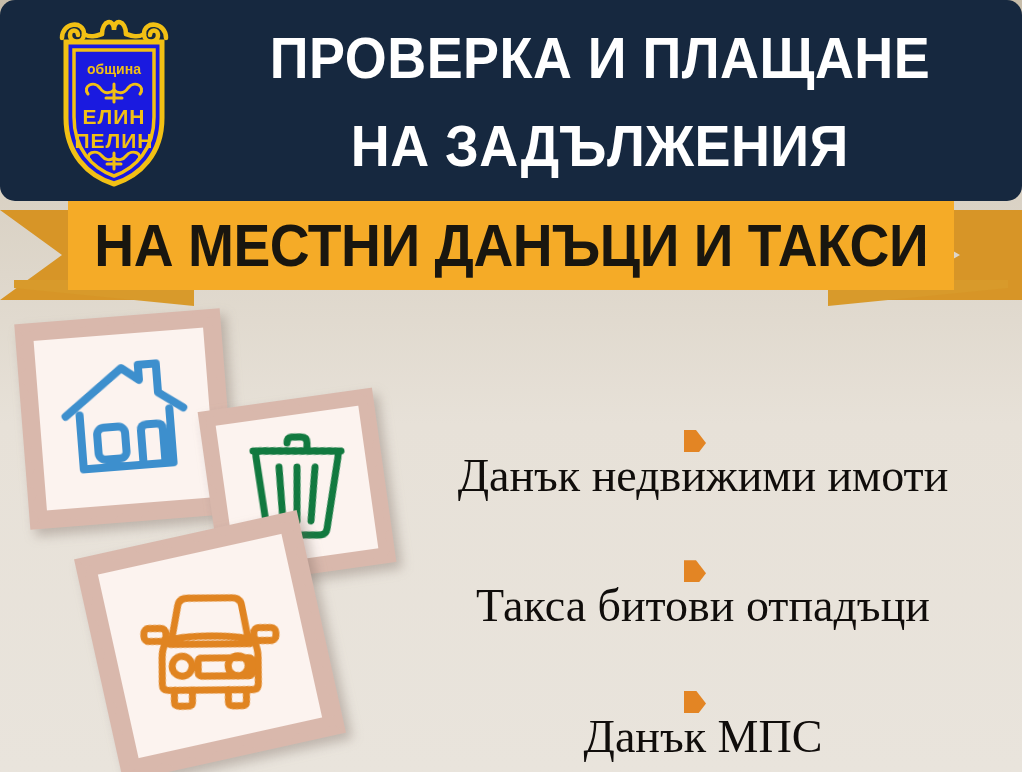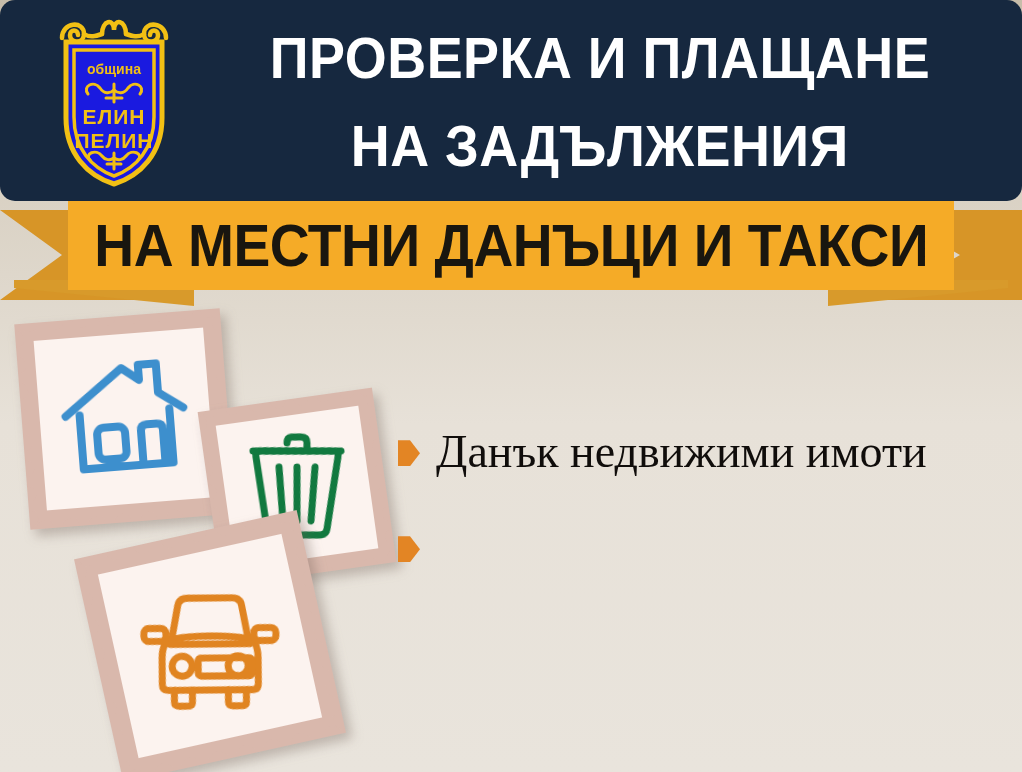--- a/index.html
+++ b/index.html
@@ -72,21 +72,21 @@
 
   .stamp-house{left:22px;top:316px;width:206px;height:206px;transform:rotate(-4.5deg);}
   .stamp-trash{left:209px;top:399px;width:176px;height:176px;transform:rotate(-8deg);}
   .stamp-car{left:96px;top:532px;width:228px;height:228px;transform:rotate(-12.5deg);}
 
   
   .list{
     position:absolute;left:398px;top:428px;width:610px;
   }
   .list-item{
-    display:flex;align-items:center;margin-bottom:58px;
+    display:flex;align-items:center;margin-bottom:58px;flex-direction:column;
   }
   .bullet{
     width:22px;height:26px;flex:0 0 22px;margin-right:16px;margin-top:2px;
     background:#e38524;
     clip-path:polygon(0 0,12px 0,22px 13px,12px 26px,0 26px);
   }
   .list-label{
     font-family:"Liberation Serif",serif;
     font-size:46px;color:#100d0b;line-height:1.05;
     white-space:nowrap;
@@ -314,16 +314,21 @@
     </svg>
   </div>
 
   <div class="list">
     <div class="list-item">
       <span class="bullet"></span>
       <span class="list-label">Данък недвижими имоти</span>
     </div>
     <div class="list-item">
       <span class="bullet"></span>
+      <span class="list-label">Такса битови отпадъци</span>
+    </div>
+    <div class="list-item">
+      <span class="bullet"></span>
+      <span class="list-label">Данък МПС</span>
     </div>
   </div>
 
 </div>
 
 </body></html>

